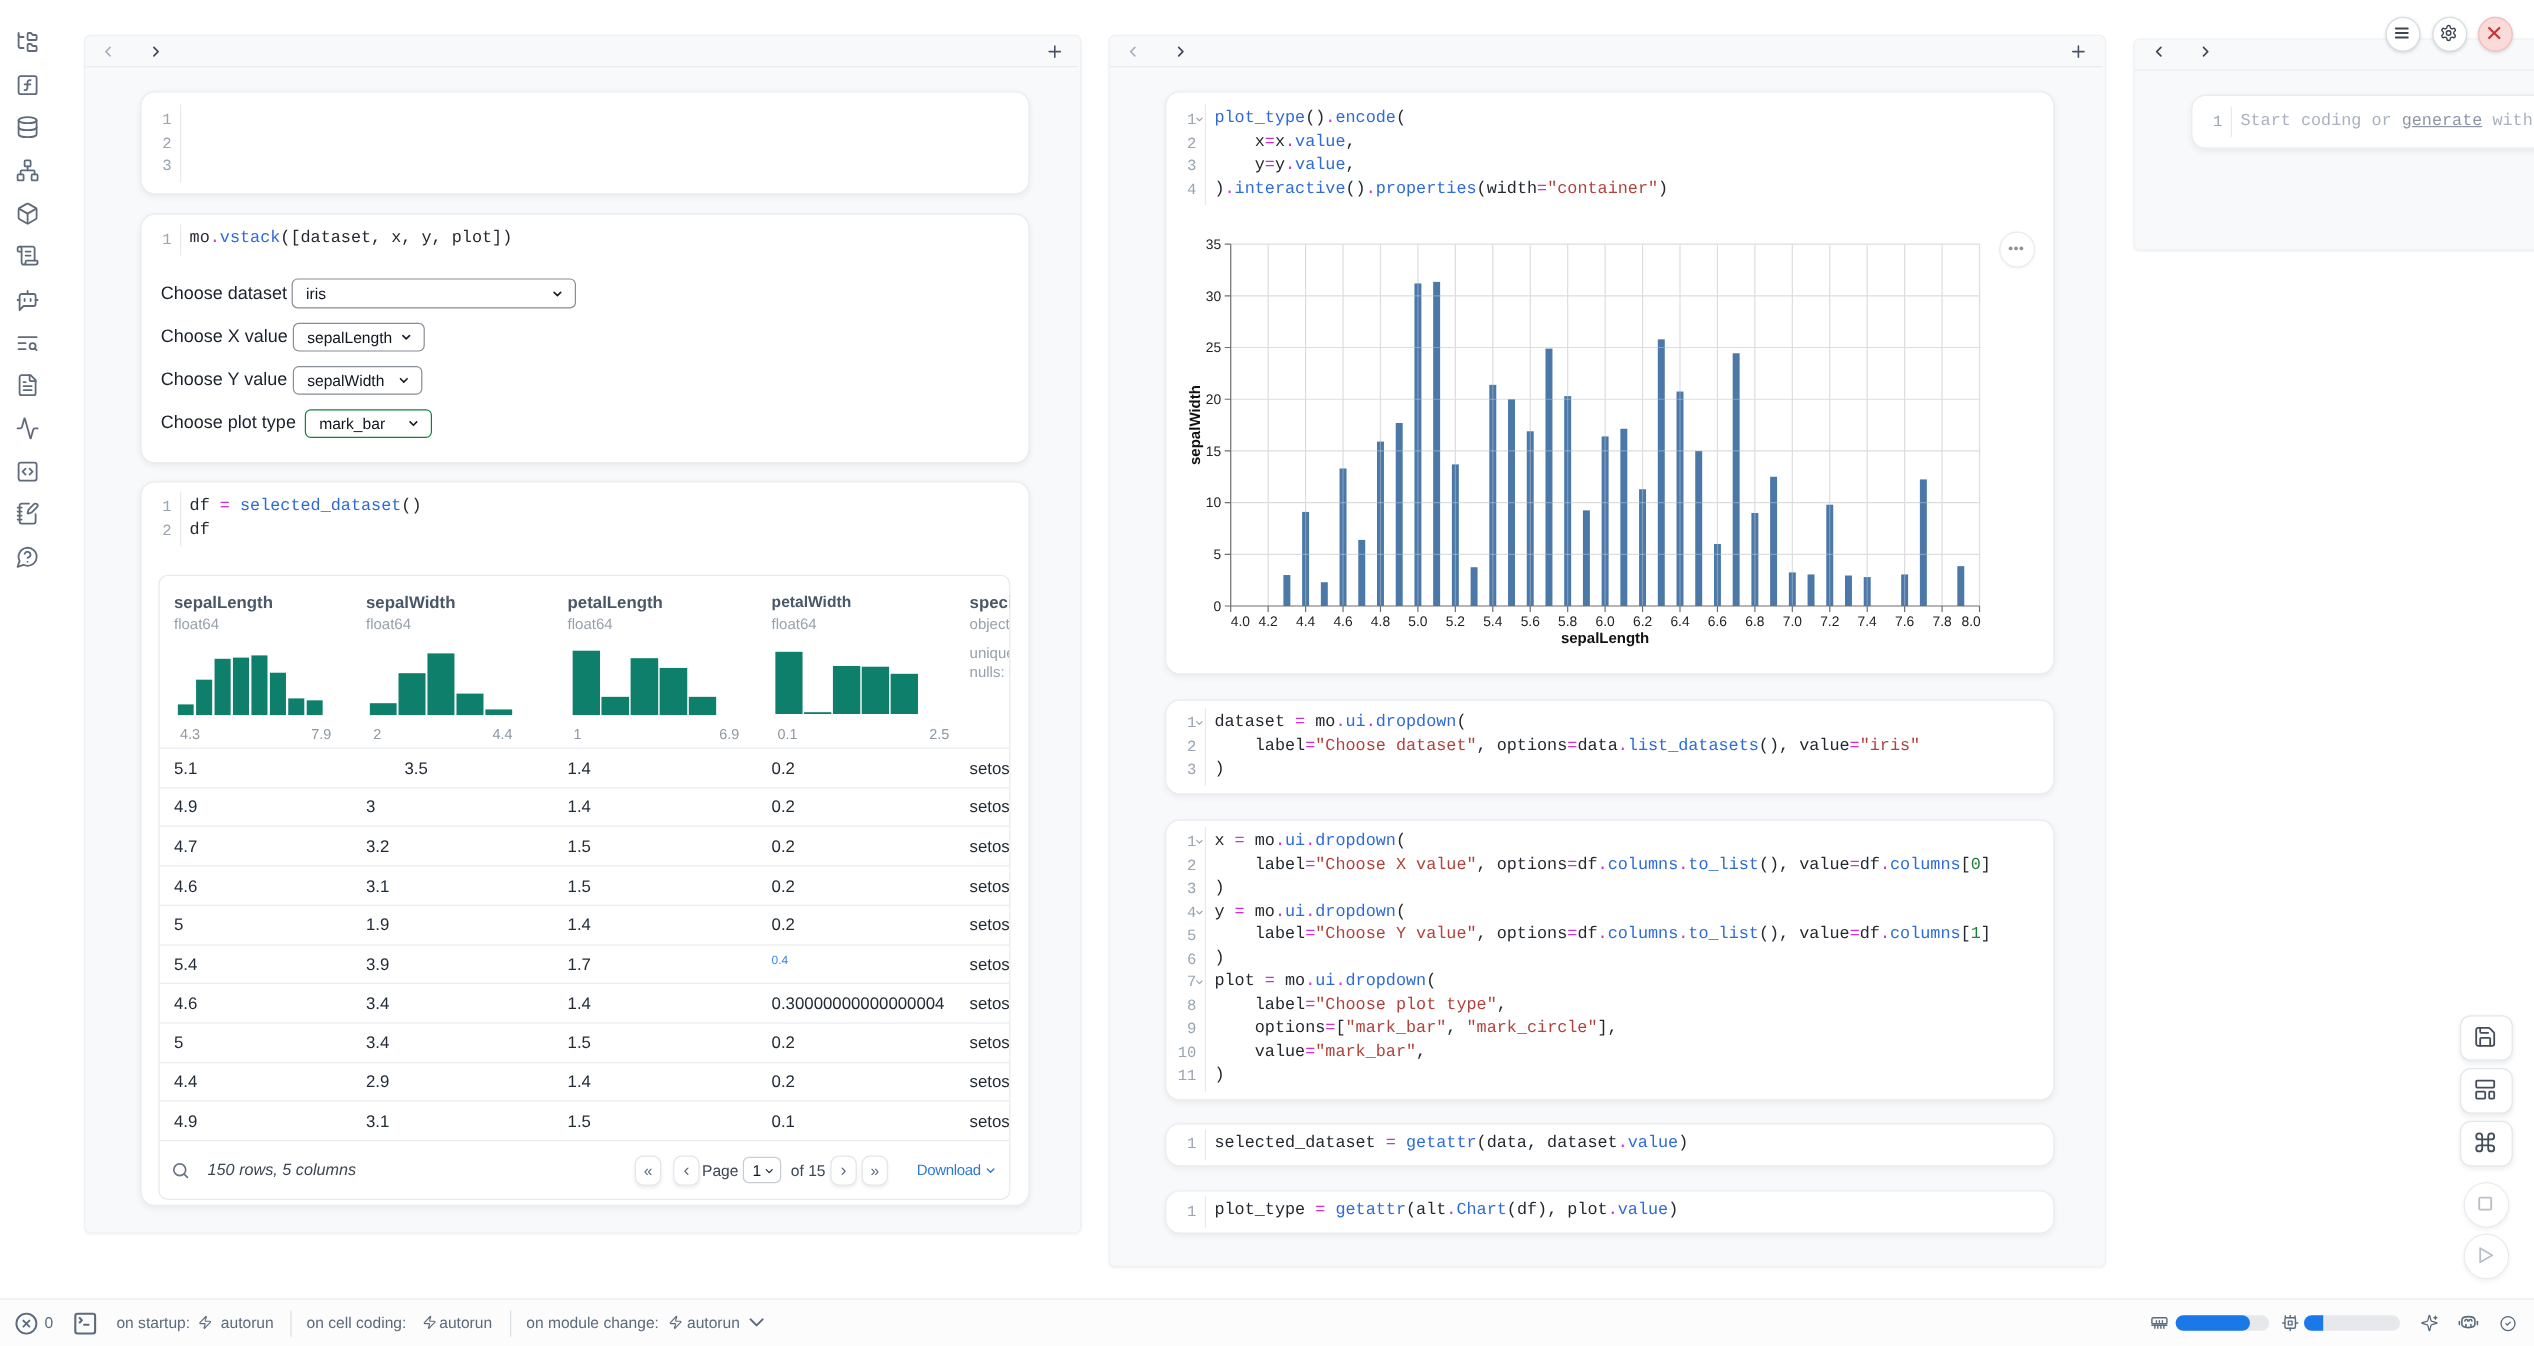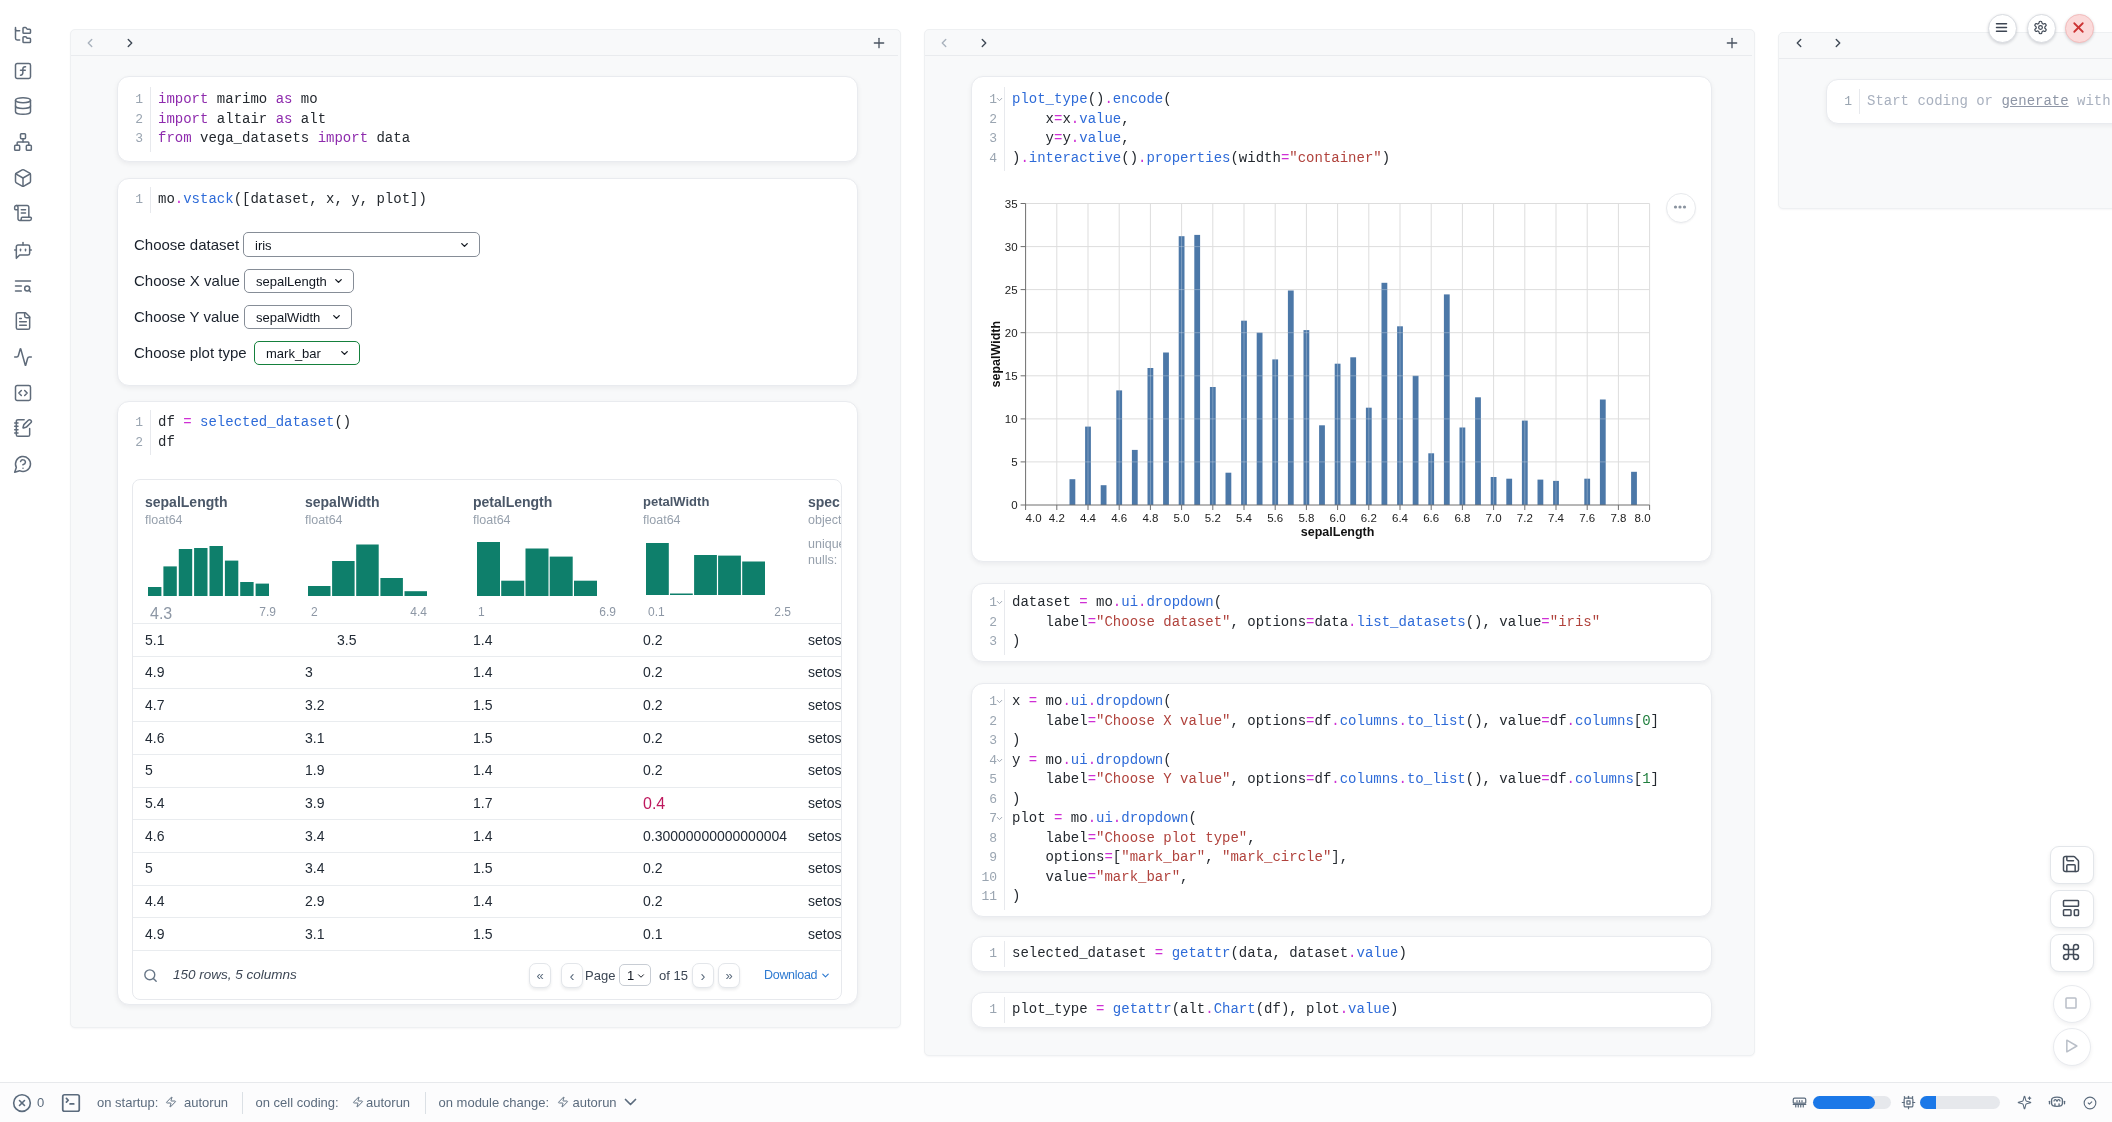--- a/index.html
+++ b/index.html
@@ -141,21 +141,20 @@
     <path d="M18 6 6 18"></path>
     <path d="m6 6 12 12"></path>
   </svg>
 <div style="position:absolute;left:117px;top:76px;width:739px;height:84px;background:#ffffff;border:1px solid #e9ebef;border-radius:12px;box-shadow:0 2px 5px rgba(15,23,42,.06);overflow:hidden;">
     <div style="position:absolute;left:32px;top:10px;height:64.5px;width:1px;background:#e7e9ed;"></div>
     <div class="nums" style="top:13px;">
       <div>1</div>
       <div>2</div>
       <div>3</div>
     </div>
-    <div class="code" style="top:13px;"><div><span class="k">import</span> marimo <span class="k">as</span> mo</div><div><span class="k">import</span> altair <span class="k">as</span> alt</div><div><span class="k">from</span> vega_datasets <span class="k">import</span> data</div></div>
   </div>
 <div style="position:absolute;left:117px;top:178px;width:739px;height:206px;background:#ffffff;border:1px solid #e9ebef;border-radius:12px;box-shadow:0 2px 5px rgba(15,23,42,.06);overflow:hidden;">
     <div style="position:absolute;left:32px;top:8px;height:25.5px;width:1px;background:#e7e9ed;"></div>
     <div class="nums" style="top:11px;">
       <div>1</div>
     </div>
     <div class="code" style="top:11px;"><div>mo<span class="o">.</span><span class="f">vstack</span>([dataset, x, y, plot])</div></div>
     <div style="position:absolute;left:16px;top:57px;font-size:15px;color:#1a212c;">Choose dataset</div>
     <div style="position:absolute;left:16px;top:93px;font-size:15px;color:#1a212c;">Choose X value</div>
     <div style="position:absolute;left:16px;top:129px;font-size:15px;color:#1a212c;">Choose Y value</div>
@@ -229,21 +228,21 @@
         <rect x="72.7" y="14.6" width="23.0" height="39.4" fill="#0e7f6b"></rect>
         <rect x="97.0" y="38.7" width="23.0" height="15.3" fill="#0e7f6b"></rect>
       </svg>
       <svg style="position:absolute;left:513px;top:63px" width="119" height="52" viewBox="0 0 119 52">
         <rect x="0.0" y="0.0" width="22.8" height="52.0" fill="#0e7f6b"></rect>
         <rect x="24.0" y="50.5" width="22.8" height="1.5" fill="#0e7f6b"></rect>
         <rect x="48.1" y="12.0" width="22.8" height="40.0" fill="#0e7f6b"></rect>
         <rect x="72.1" y="12.6" width="22.8" height="39.4" fill="#0e7f6b"></rect>
         <rect x="96.2" y="18.5" width="22.8" height="33.5" fill="#0e7f6b"></rect>
       </svg>
-      <div style="position:absolute;left:17px;top:125px;font-size:16px;color:#8d97a5;">4.3</div>
+      <div style="position:absolute;left:17px;top:125px;font-size:12px;color:#8d97a5;">4.3</div>
       <div style="position:absolute;right:565px;top:125px;font-size:12px;color:#8d97a5;">7.9</div>
       <div style="position:absolute;left:178px;top:125px;font-size:12px;color:#8d97a5;">2</div>
       <div style="position:absolute;right:414px;top:125px;font-size:12px;color:#8d97a5;">4.4</div>
       <div style="position:absolute;left:345px;top:125px;font-size:12px;color:#8d97a5;">1</div>
       <div style="position:absolute;right:225px;top:125px;font-size:12px;color:#8d97a5;">6.9</div>
       <div style="position:absolute;left:515px;top:125px;font-size:12px;color:#8d97a5;">0.1</div>
       <div style="position:absolute;right:50px;top:125px;font-size:12px;color:#8d97a5;">2.5</div>
       <div style="position:absolute;left:0;top:143px;width:708px;height:1px;background:#e9ecef;"></div>
       <div style="position:absolute;left:0;top:175.7px;width:708px;height:1px;background:#e9ecef;"></div>
       <div style="position:absolute;left:12px;top:151.5px;font-size:14px;color:#222b36;">5.1</div>
@@ -272,21 +271,21 @@
       <div style="position:absolute;left:0;top:306.5px;width:708px;height:1px;background:#e9ecef;"></div>
       <div style="position:absolute;left:12px;top:282.3px;font-size:14px;color:#222b36;">5</div>
       <div style="position:absolute;left:172px;top:282.3px;font-size:14px;color:#222b36;">1.9</div>
       <div style="position:absolute;left:340px;top:282.3px;font-size:14px;color:#222b36;">1.4</div>
       <div style="position:absolute;left:510px;top:282.3px;font-size:14px;color:#222b36;">0.2</div>
       <div style="position:absolute;left:675px;top:282.3px;font-size:14px;color:#222b36;">setosa</div>
       <div style="position:absolute;left:0;top:339.2px;width:708px;height:1px;background:#e9ecef;"></div>
       <div style="position:absolute;left:12px;top:315.0px;font-size:14px;color:#222b36;">5.4</div>
       <div style="position:absolute;left:172px;top:315.0px;font-size:14px;color:#222b36;">3.9</div>
       <div style="position:absolute;left:340px;top:315.0px;font-size:14px;color:#222b36;">1.7</div>
-      <div style="position:absolute;left:510px;top:315.0px;font-size:16px;color:#be185d;">0.4</div>
+      <div style="position:absolute;left:510px;top:315.0px;font-size:10px;color:#3b82f6;">0.4</div>
       <div style="position:absolute;left:675px;top:315.0px;font-size:14px;color:#222b36;">setosa</div>
       <div style="position:absolute;left:0;top:371.9px;width:708px;height:1px;background:#e9ecef;"></div>
       <div style="position:absolute;left:12px;top:347.7px;font-size:14px;color:#222b36;">4.6</div>
       <div style="position:absolute;left:172px;top:347.7px;font-size:14px;color:#222b36;">3.4</div>
       <div style="position:absolute;left:340px;top:347.7px;font-size:14px;color:#222b36;">1.4</div>
       <div style="position:absolute;left:510px;top:347.7px;font-size:14px;color:#222b36;">0.30000000000000004</div>
       <div style="position:absolute;left:675px;top:347.7px;font-size:14px;color:#222b36;">setosa</div>
       <div style="position:absolute;left:0;top:404.6px;width:708px;height:1px;background:#e9ecef;"></div>
       <div style="position:absolute;left:12px;top:380.4px;font-size:14px;color:#222b36;">5</div>
       <div style="position:absolute;left:172px;top:380.4px;font-size:14px;color:#222b36;">3.4</div>

